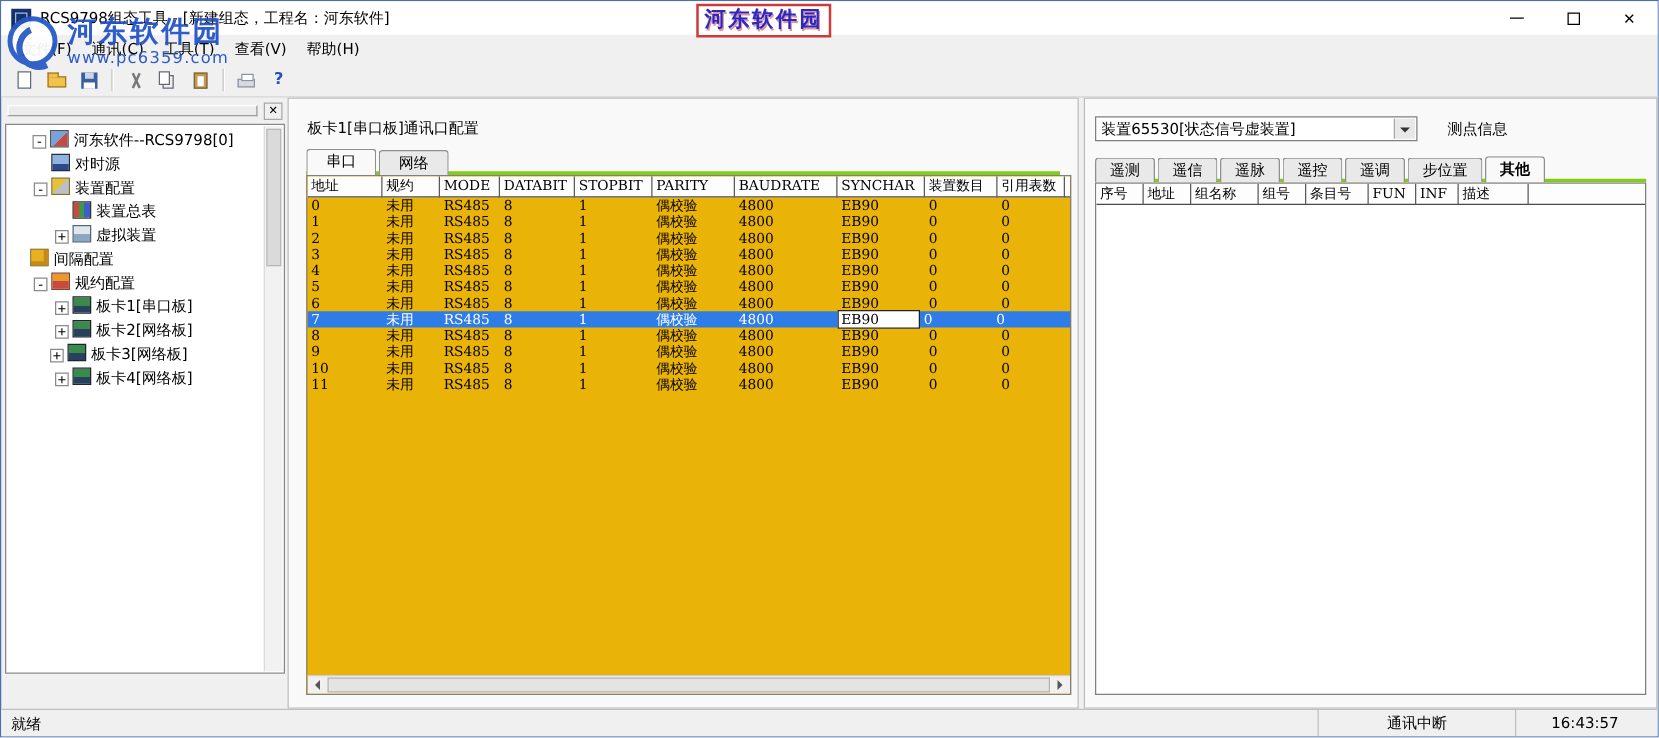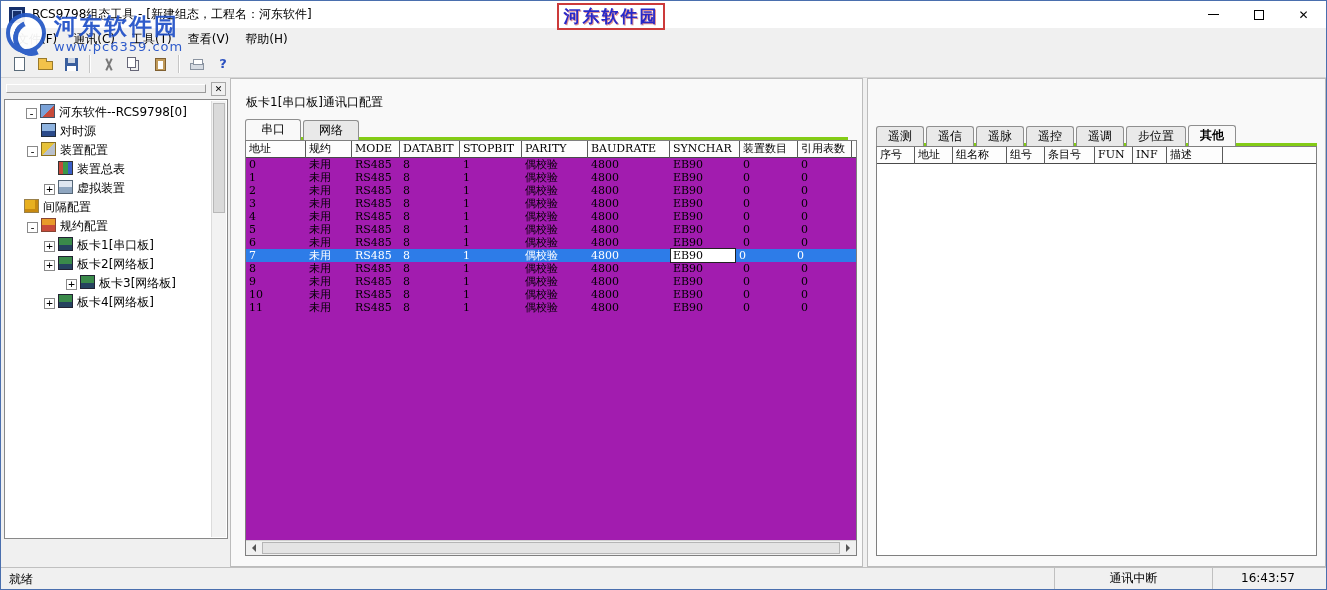--- a/index.html
+++ b/index.html
@@ -72,21 +72,21 @@
   .zutai-icon { width: 12px; height: 12px; background: linear-gradient(90deg, #2a52c8 50%, #c23a2a 50%); box-shadow: inset 0 0 0 1px #223; }
 
   
   .center-panel { position: absolute; left: 229px; top: 0; width: 633px; bottom: 0; background: #f9f9f9; border: 1px solid #bcbcbc; }
   .center-title { position: absolute; left: 15px; top: 15px; white-space: nowrap; }
   .tabs-row { position: absolute; height: 21px; border-bottom: 3px solid #84cc16; white-space: nowrap; }
   .center-tabs { left: 14px; top: 40px; right: 14px; }
   .tab { display: inline-block; height: 20px; line-height: 19px; padding: 0 15px; border: 1px solid #8f8f8f; border-bottom: none; border-radius: 3px 3px 0 0; background: #e9e9e9; margin-right: 2px; vertical-align: bottom; }
   .tab.active { background: #f9f9f9; height: 21px; font-weight: normal; }
   .grid { font-family: "DejaVu Serif", "Liberation Serif", serif; }
-  .grid-frame { position: absolute; left: 14px; top: 61px; width: 612px; bottom: 10px; background: #a21caf; border: 1px solid #7f7f7f; overflow: hidden; }
+  .grid-frame { position: absolute; left: 14px; top: 61px; width: 612px; bottom: 10px; background: #eab308; border: 1px solid #7f7f7f; overflow: hidden; }
   .grid-header { height: 17px; border-bottom: 1px solid #4a4a4a; white-space: nowrap; background: #fdfdfd; }
   .hcell { display: inline-block; height: 17px; line-height: 16px; padding-left: 3px; border-right: 1px solid #5a5a5a; font-size: 11px; overflow: hidden; vertical-align: top; }
   .grid-row { height: 13px; line-height: 13px; white-space: nowrap; font-size: 11px; }
   .cell { display: inline-block; height: 13px; padding-left: 3px; overflow: hidden; vertical-align: top; }
   .grid-row.selected { background: #2d7ce8; color: #fff; }
   .editcell { height: 15px; margin-top: -1px; border: 1px solid #222; background: #fff; color: #000; font-size: 11px; font-family: inherit; padding: 0 2px; vertical-align: top; position: relative; z-index: 2; }
   .hscroll { position: absolute; left: 0; right: 0; bottom: 0; height: 15px; background: #f0f0f0; border-top: 1px solid #cfcfcf; }
   .hs-btn { position: absolute; top: 0; width: 15px; height: 14px; display: flex; align-items: center; justify-content: center; }
   .hs-left { left: 0; } .hs-right { right: 0; }
   .tri-left { width: 0; height: 0; border: 4px solid transparent; border-right-color: #555; margin-right: 3px; }
@@ -188,21 +188,21 @@
         <div class="tree">
             <div class="tree-row" style="padding-left: 20px;"><span class="expander">-</span><span class="ti project-icon"></span><span class="tree-label">河东软件--RCS9798[0]</span></div>
             <div class="tree-row" style="padding-left: 21px;"><span class="expander hid"></span><span class="ti clock-source-icon"></span><span class="tree-label">对时源</span></div>
             <div class="tree-row" style="padding-left: 21px;"><span class="expander">-</span><span class="ti wrench-icon"></span><span class="tree-label">装置配置</span></div>
             <div class="tree-row" style="padding-left: 38px;"><span class="expander hid"></span><span class="ti table-icon"></span><span class="tree-label">装置总表</span></div>
             <div class="tree-row" style="padding-left: 38px;"><span class="expander">+</span><span class="ti virtual-device-icon"></span><span class="tree-label">虚拟装置</span></div>
             <div class="tree-row" style="padding-left: 4px;"><span class="expander hid"></span><span class="ti interval-icon"></span><span class="tree-label">间隔配置</span></div>
             <div class="tree-row" style="padding-left: 21px;"><span class="expander">-</span><span class="ti protocol-icon"></span><span class="tree-label">规约配置</span></div>
             <div class="tree-row" style="padding-left: 38px;"><span class="expander">+</span><span class="ti board-icon"></span><span class="tree-label">板卡1[串口板]</span></div>
             <div class="tree-row" style="padding-left: 38px;"><span class="expander">+</span><span class="ti board-icon"></span><span class="tree-label">板卡2[网络板]</span></div>
-            <div class="tree-row" style="padding-left: 60px;"><span class="expander">+</span><span class="ti board-icon"></span><span class="tree-label">板卡3[网络板]</span></div>
+            <div class="tree-row" style="padding-left: 34px;"><span class="expander">+</span><span class="ti board-icon"></span><span class="tree-label">板卡3[网络板]</span></div>
             <div class="tree-row" style="padding-left: 38px;"><span class="expander">+</span><span class="ti board-icon"></span><span class="tree-label">板卡4[网络板]</span></div>
           </div>
         <div class="vscroll">
           <div class="vthumb"></div>
         </div>
       </div>
     </div>
 
     <div class="center-panel">
       <div class="center-title">板卡1[串口板]通讯口配置</div>
@@ -229,20 +229,29 @@
             </div>
           <div class="hs-thumb"></div>
           <div class="hs-btn hs-right">
               <span class="tri-right"></span>
             </div>
         </div>
       </div>
     </div>
 
     <div class="right-panel">
+      <div class="right-top">
+        <div class="dropdown">
+          <span class="dd-text">装置65530[状态信号虚装置]</span>
+          <span class="dd-btn">
+              <span class="dd-arrow"></span>
+            </span>
+        </div>
+        <span class="info-label">测点信息</span>
+      </div>
       <div class="tabs-row right-tabs"><span class="tab">遥测</span><span class="tab">遥信</span><span class="tab">遥脉</span><span class="tab">遥控</span><span class="tab">遥调</span><span class="tab">步位置</span><span class="tab active">其他</span></div>
       <div class="right-grid grid">
         <div class="grid-header"><span class="hcell" style="width: 38px;">序号</span><span class="hcell" style="width: 38px;">地址</span><span class="hcell" style="width: 54px;">组名称</span><span class="hcell" style="width: 38px;">组号</span><span class="hcell" style="width: 50px;">条目号</span><span class="hcell" style="width: 38px;">FUN</span><span class="hcell" style="width: 34px;">INF</span><span class="hcell" style="width: 56px;">描述</span></div>
         <div class="grid-body"></div>
       </div>
     </div>
   </div>
 
   <div class="statusbar">
     <span class="sb-ready">就绪</span>

